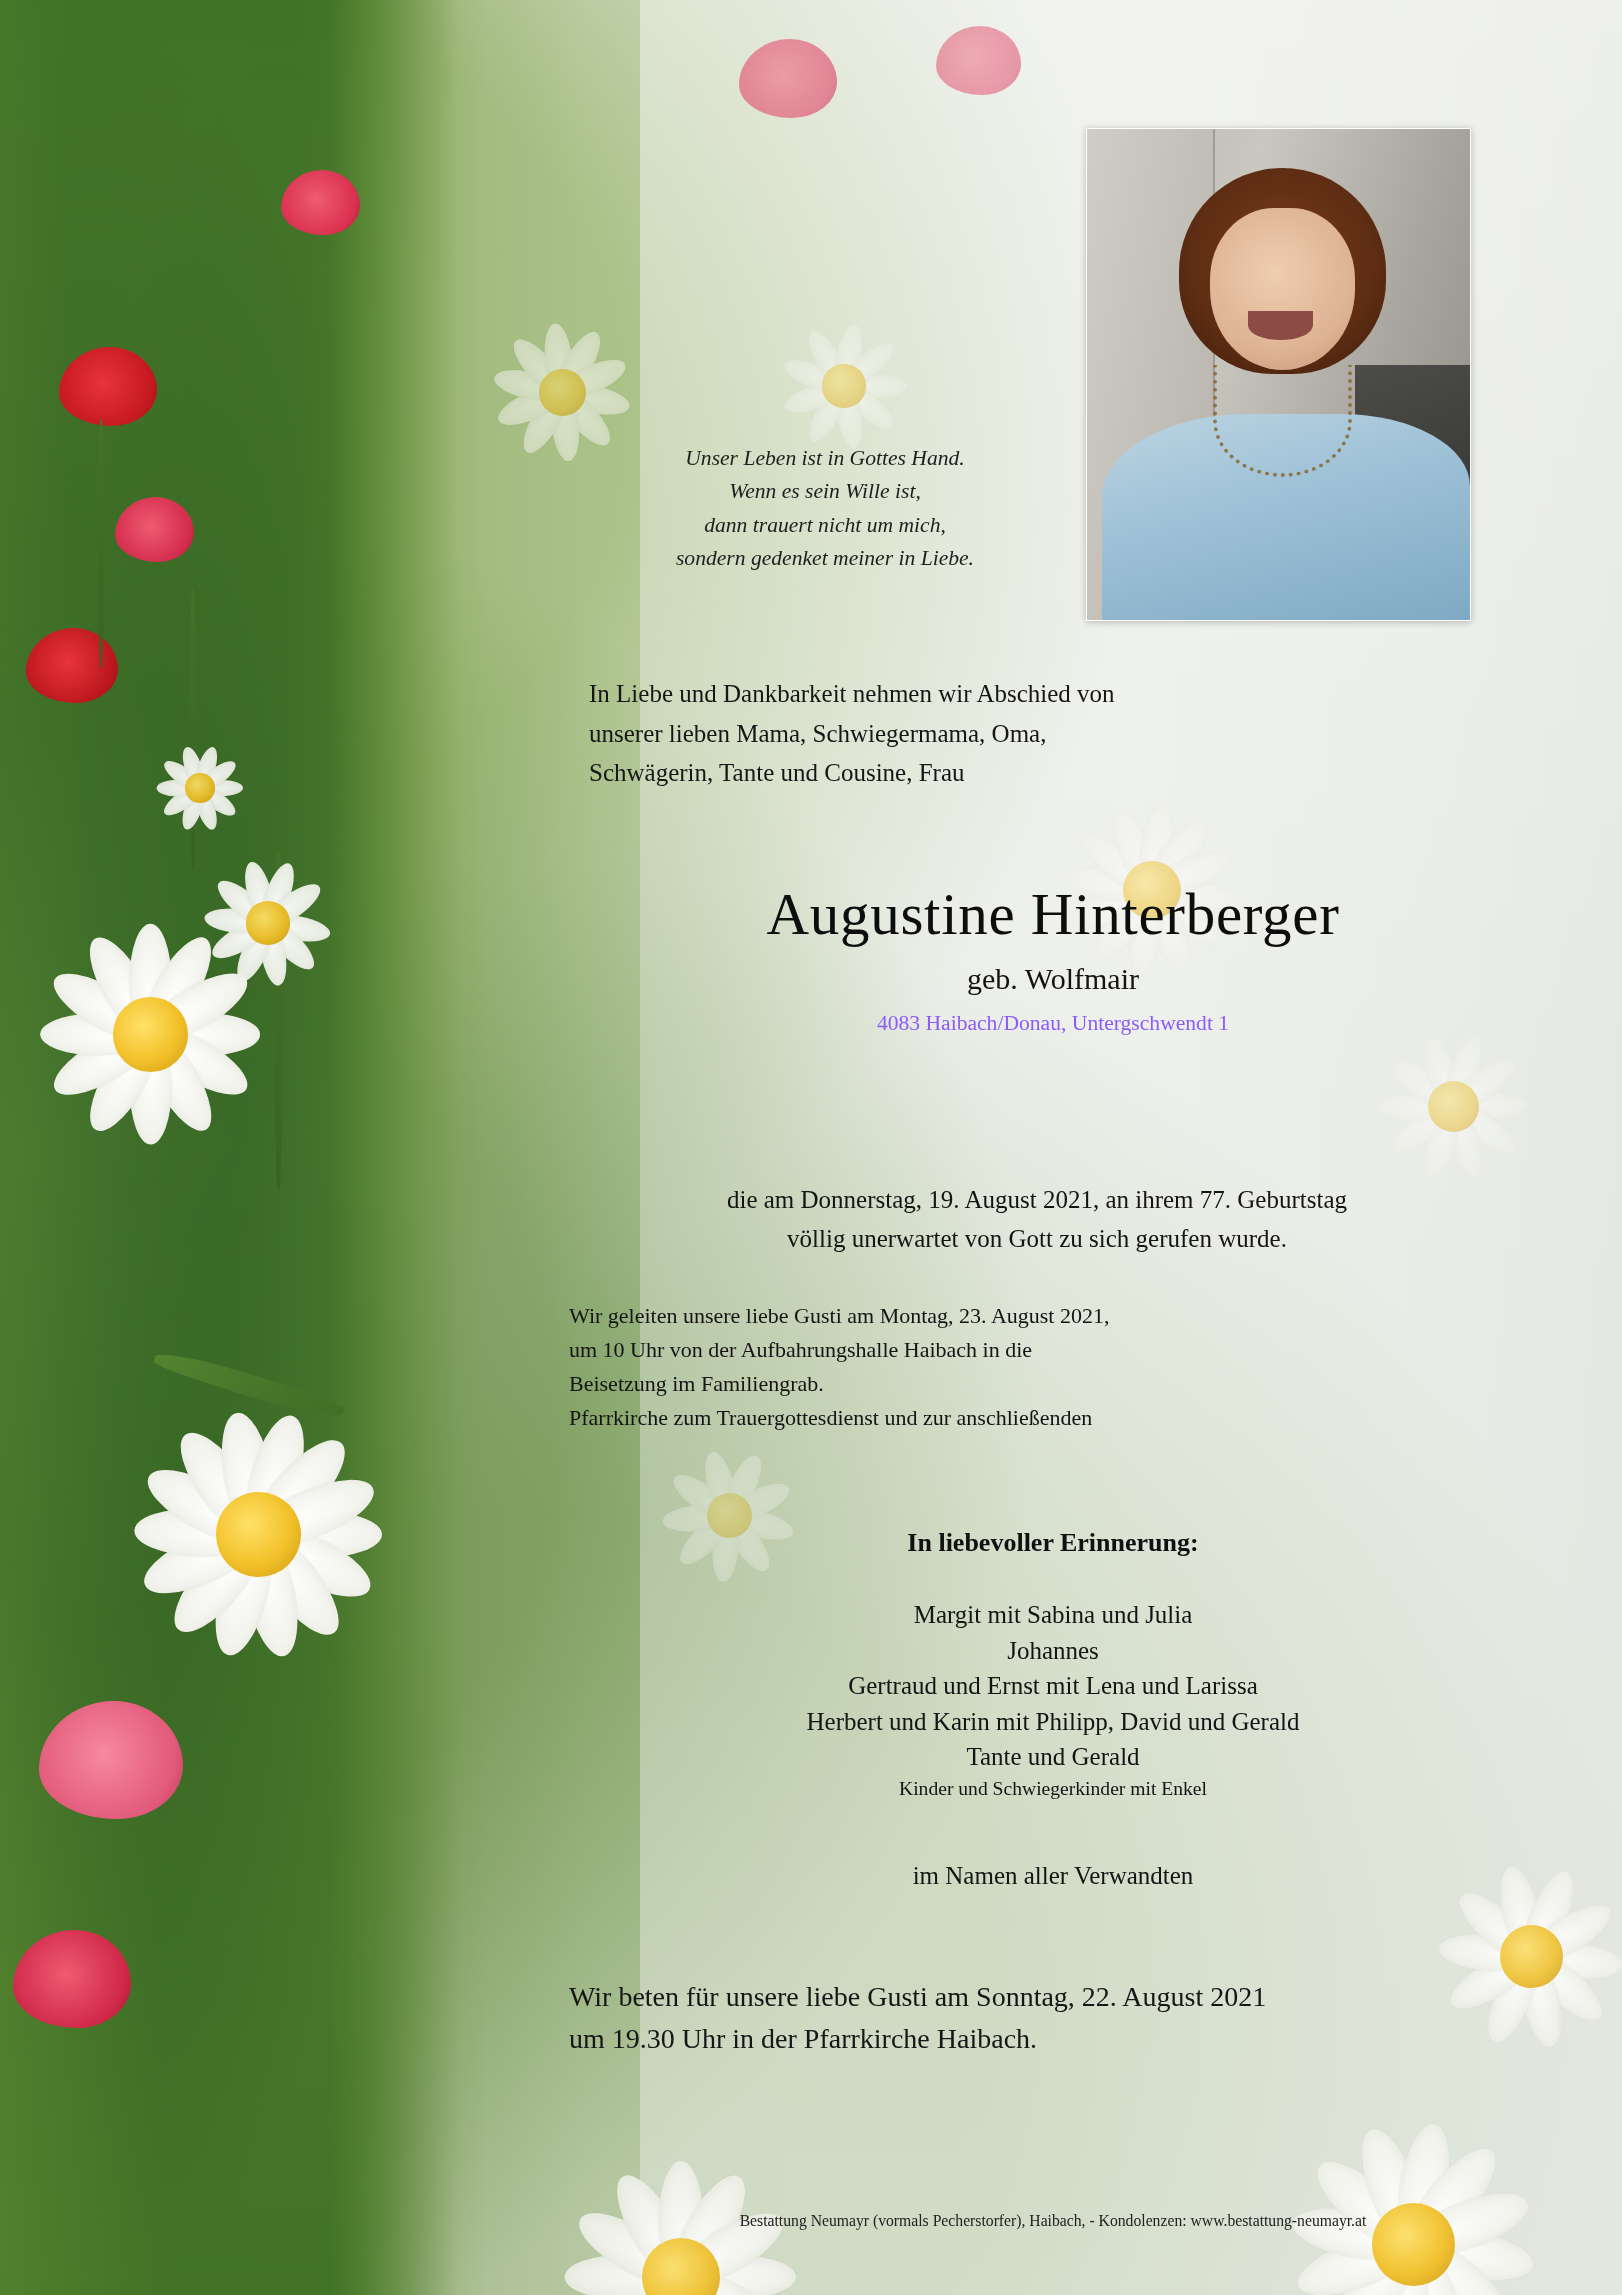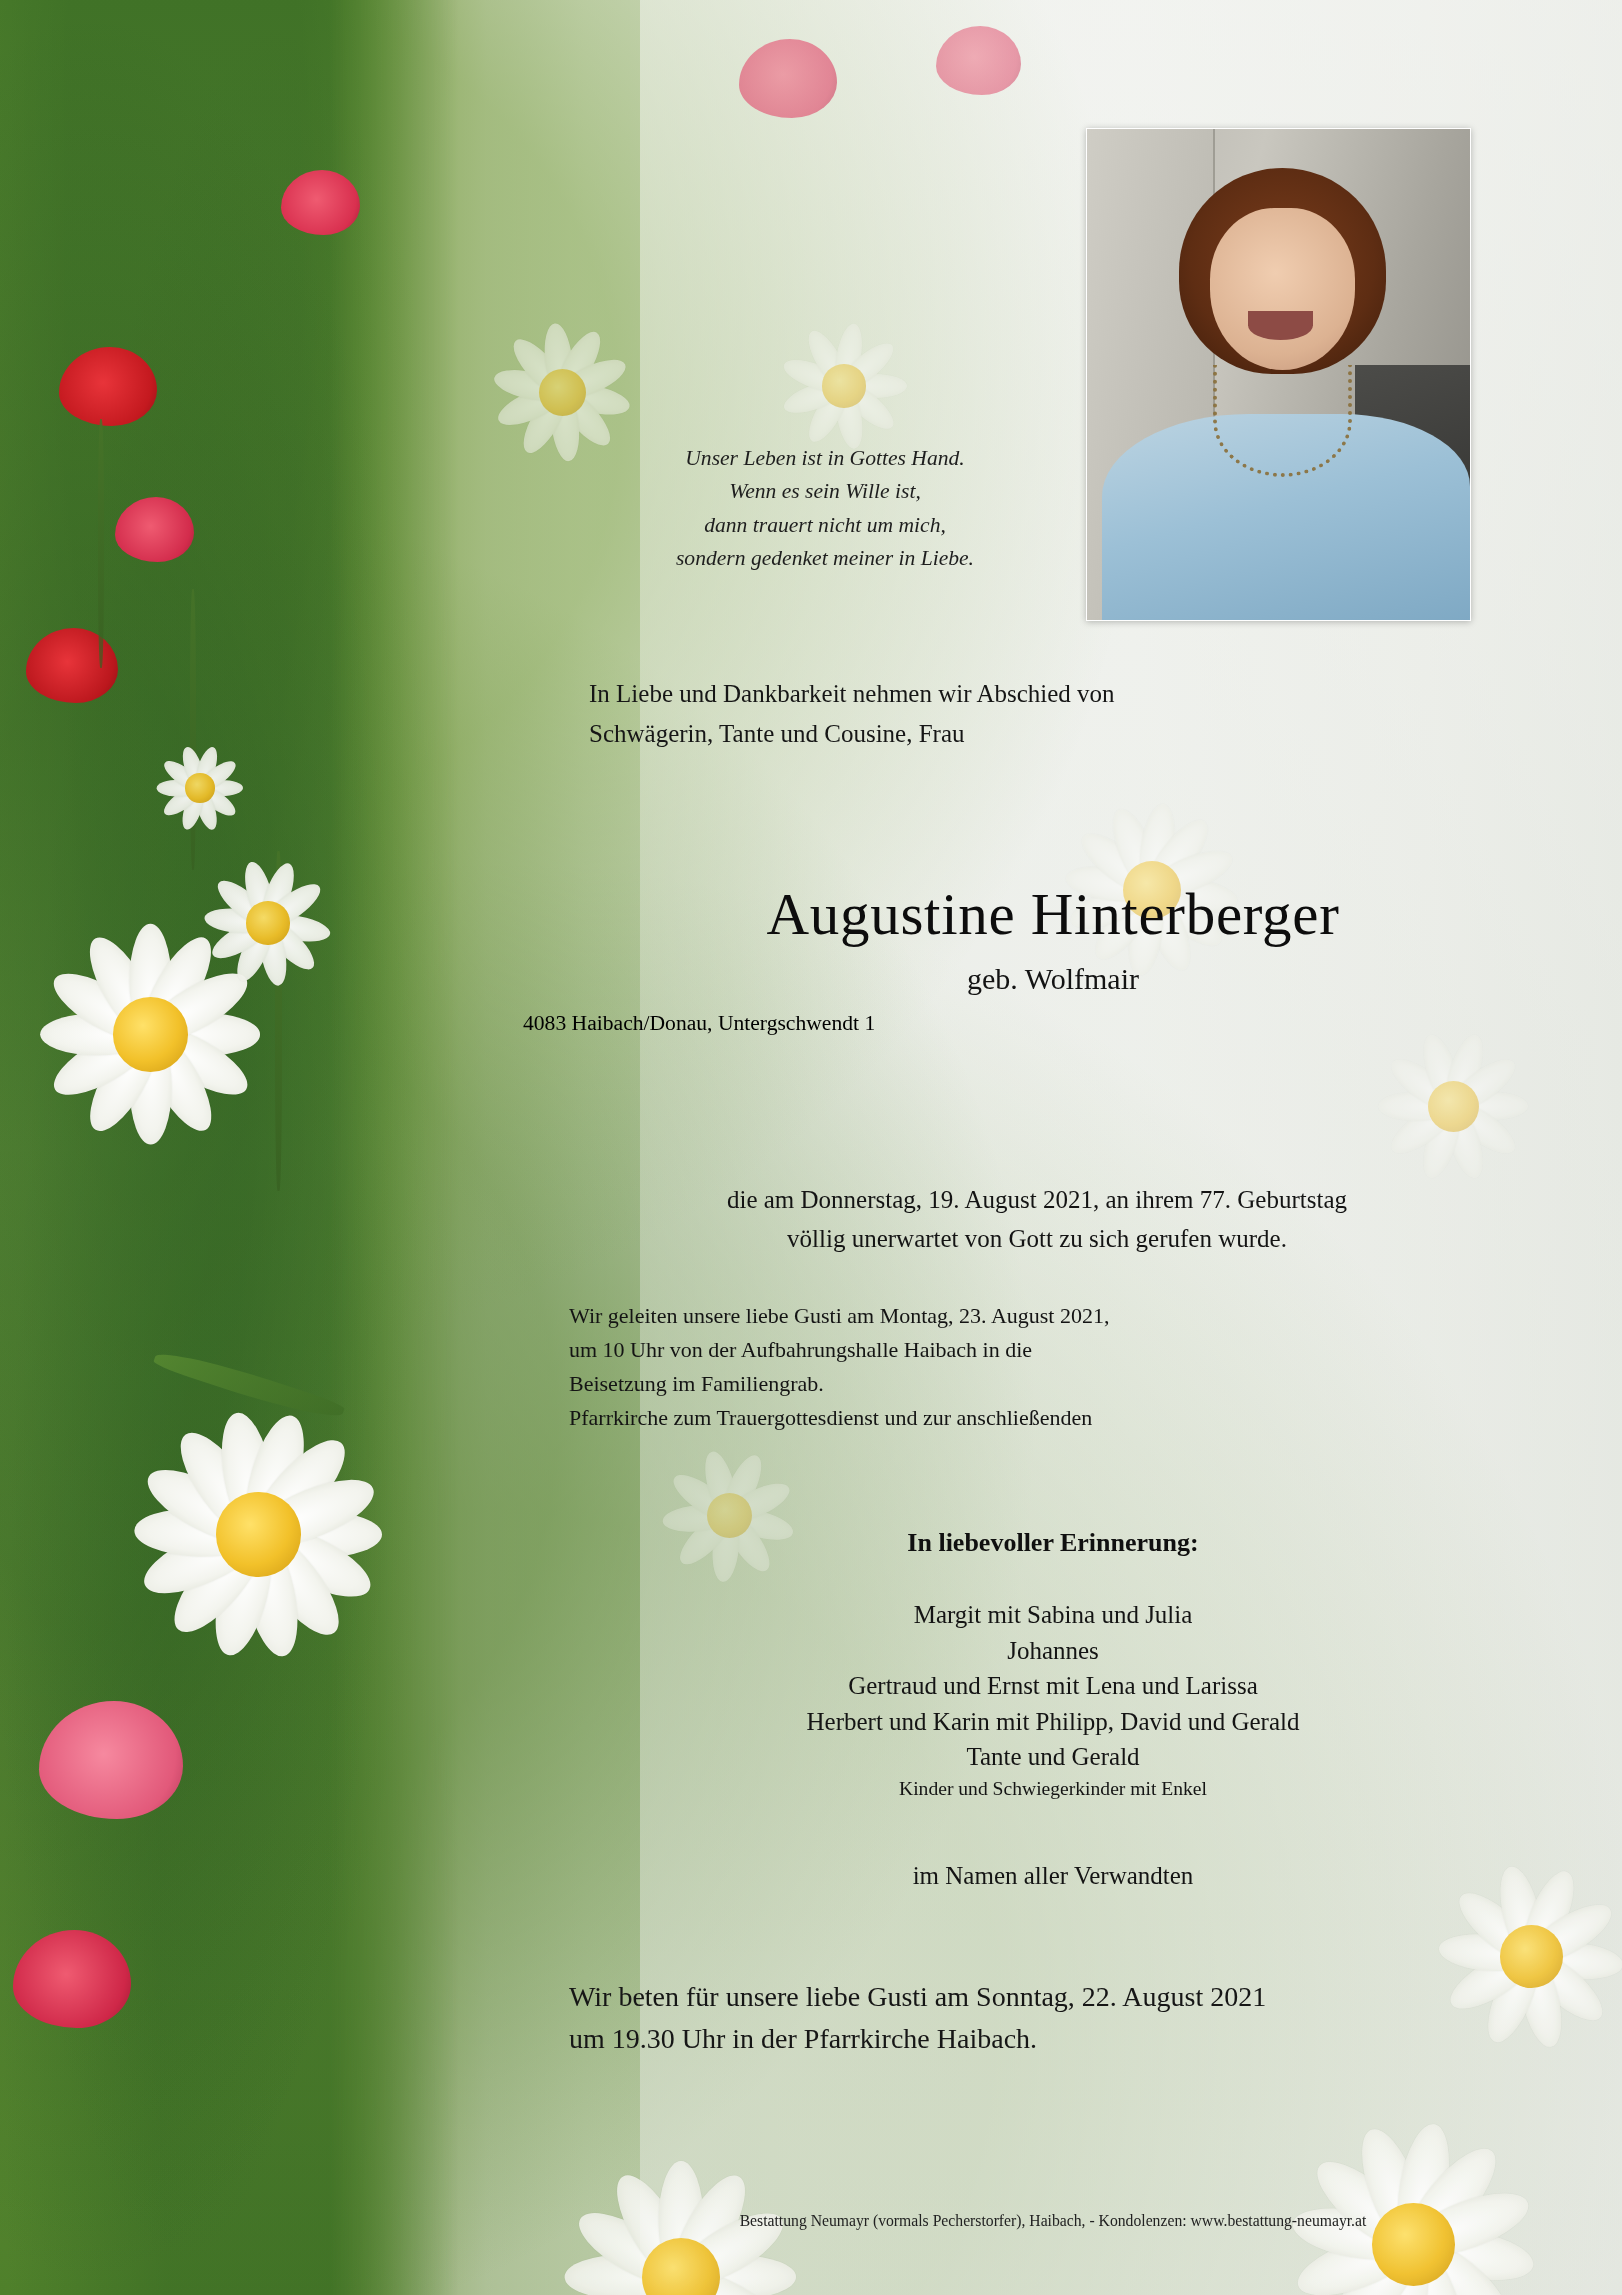--- a/index.html
+++ b/index.html
@@ -234,23 +234,23 @@
     width: 1060px;
     text-align: center;
     font-size: 30px;
     color: #131313;
   }
   .address {
     position: absolute;
     left: 65px;
     top: 1011px;
     width: 1060px;
-    text-align: left;
+    text-align: center;
     font-size: 21.6px;
-    color: #000000;
+    color: #8b5cf6;
   }
 
   .para-death {
     position: absolute;
     left: 111px;
     top: 1181px;
     width: 936px;
     text-align: center;
     font-size: 25px;
     line-height: 1.55;
@@ -559,20 +559,21 @@
 
     <div class="verse">
       <div>Unser Leben ist in Gottes Hand.</div>
       <div>Wenn es sein Wille ist,</div>
       <div>dann trauert nicht um mich,</div>
       <div>sondern gedenket meiner in Liebe.</div>
     </div>
 
     <div class="lead">
       <div>In Liebe und Dankbarkeit nehmen wir Abschied von</div>
+      <div>unserer lieben Mama, Schwiegermama, Oma,</div>
       <div>Schwägerin, Tante und Cousine, Frau</div>
     </div>
 
     <div class="name">Augustine Hinterberger</div>
     <div class="maiden">geb. Wolfmair</div>
     <div class="address">4083 Haibach/Donau, Untergschwendt 1</div>
 
     <div class="para-death">
       <div>die am Donnerstag, 19. August 2021, an ihrem 77. Geburtstag</div>
       <div>völlig unerwartet von Gott zu sich gerufen wurde.</div>

